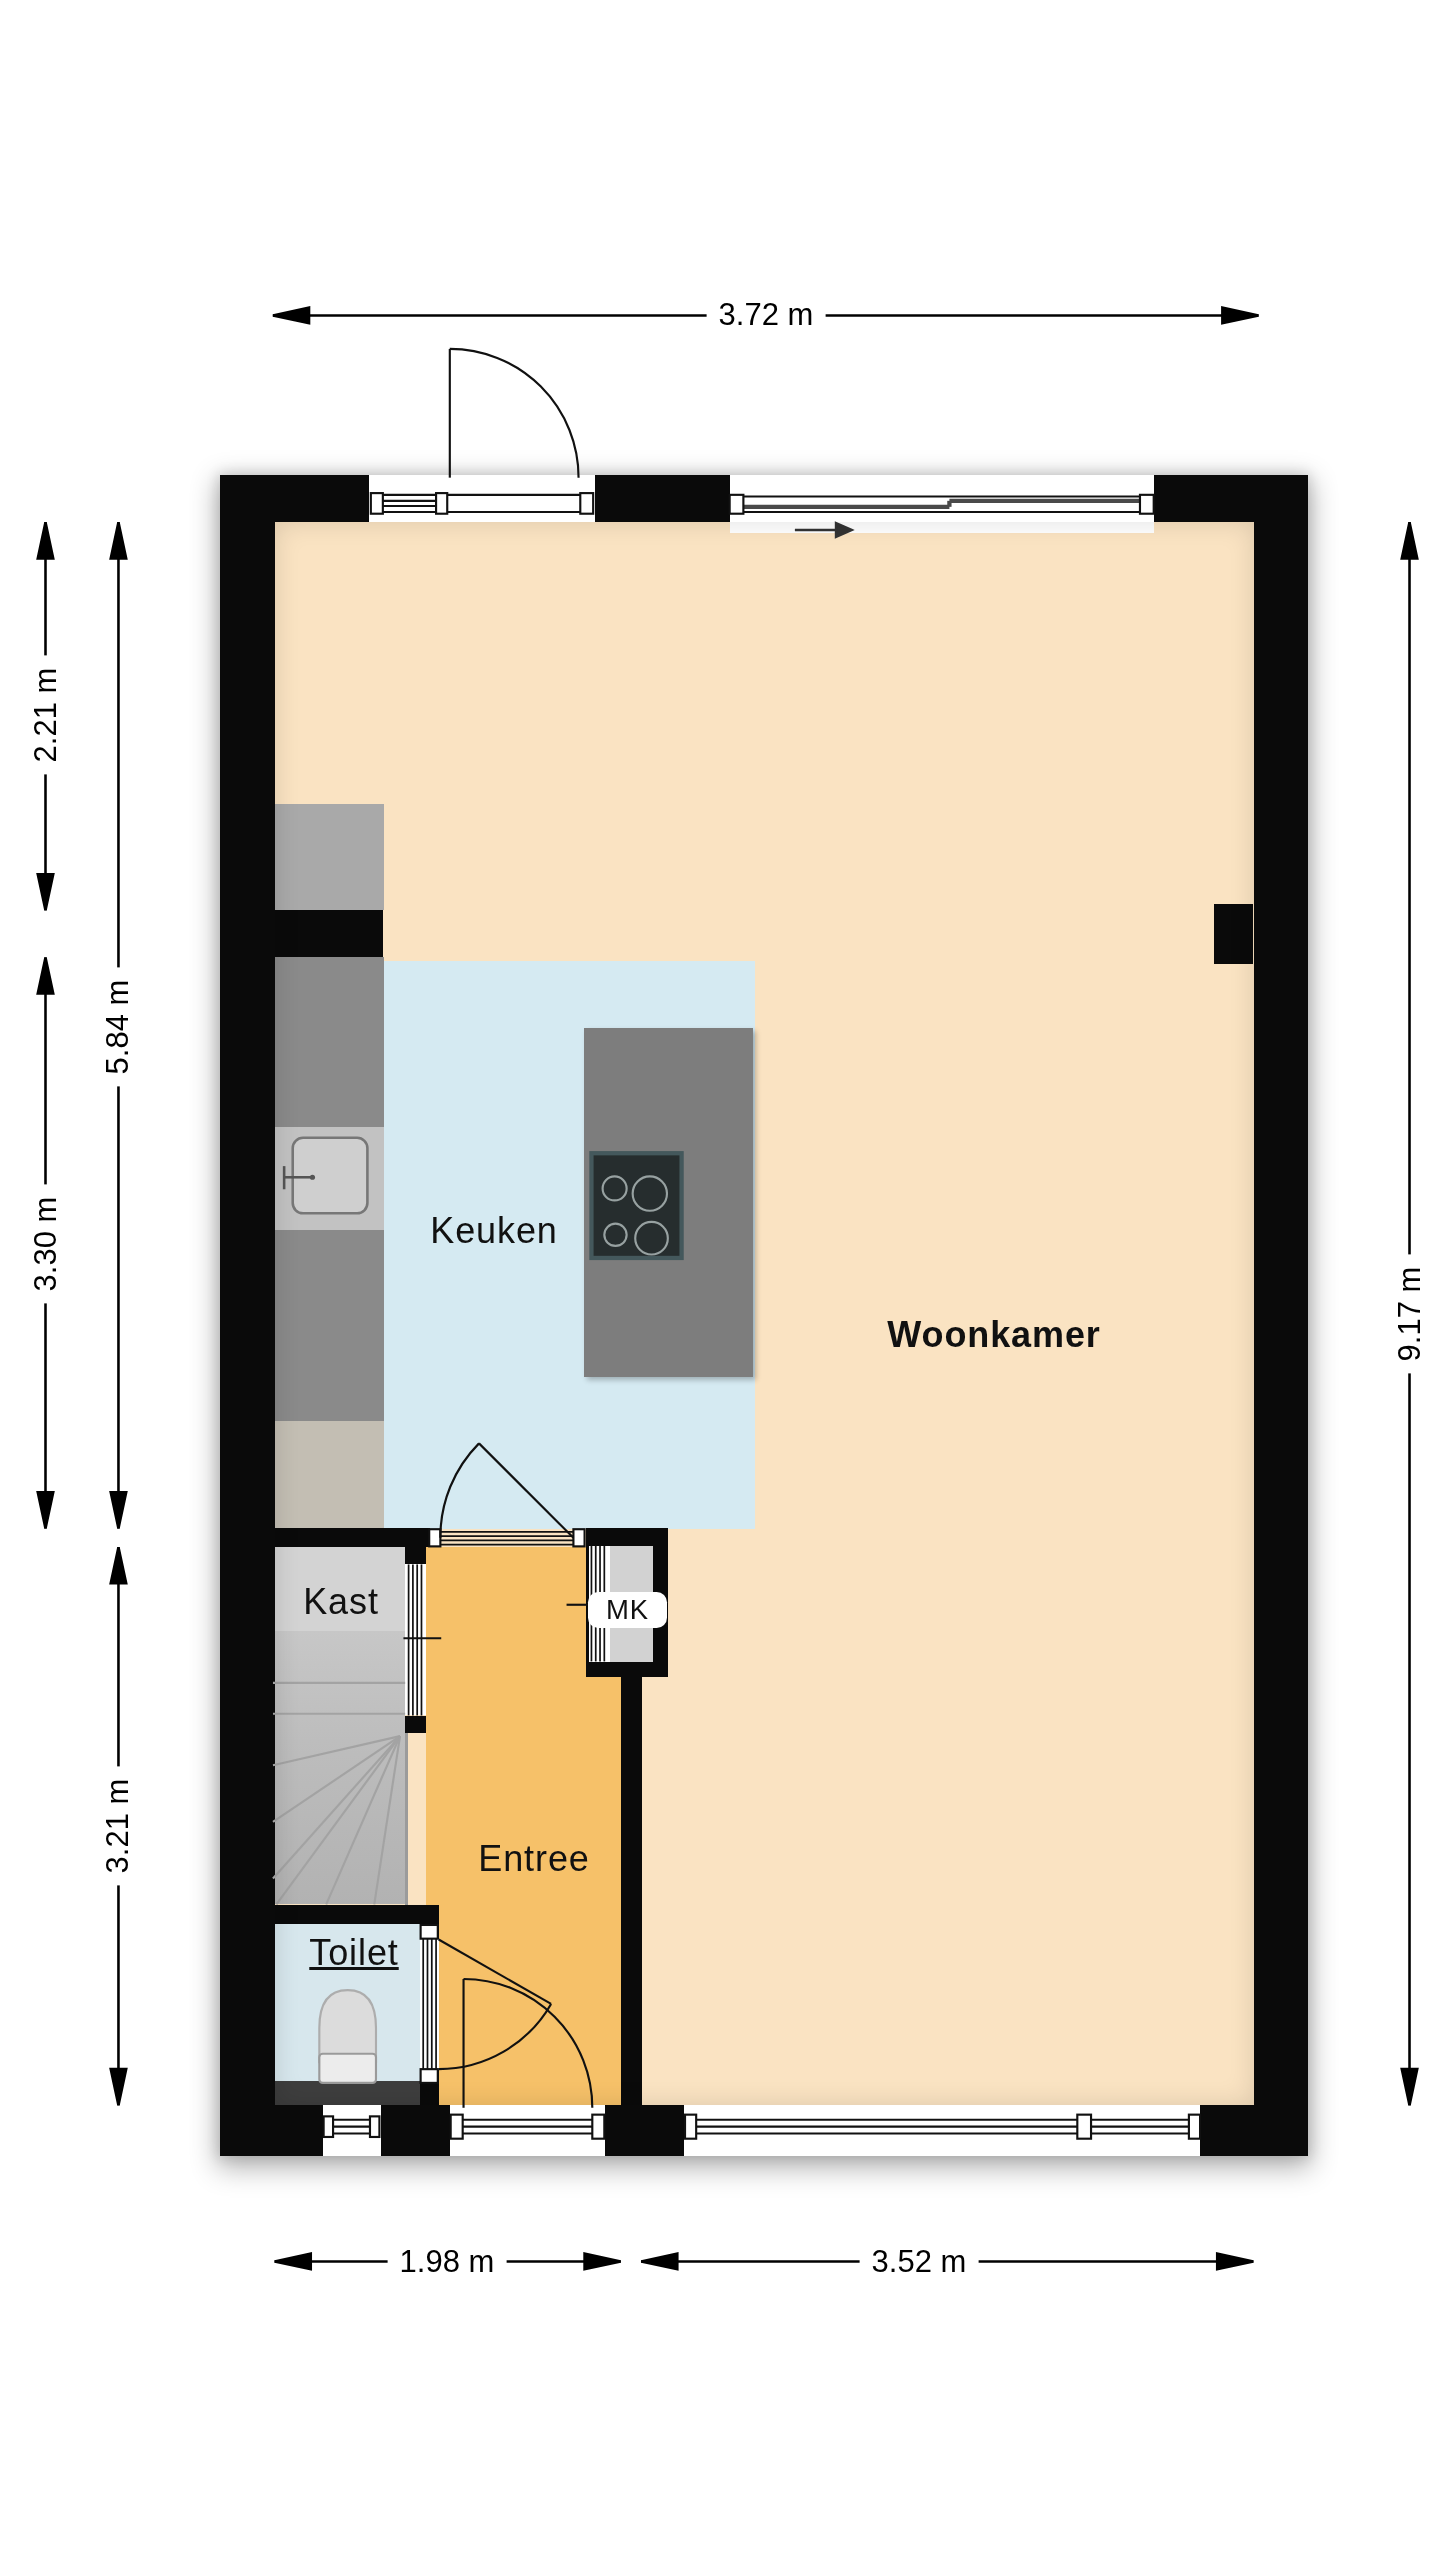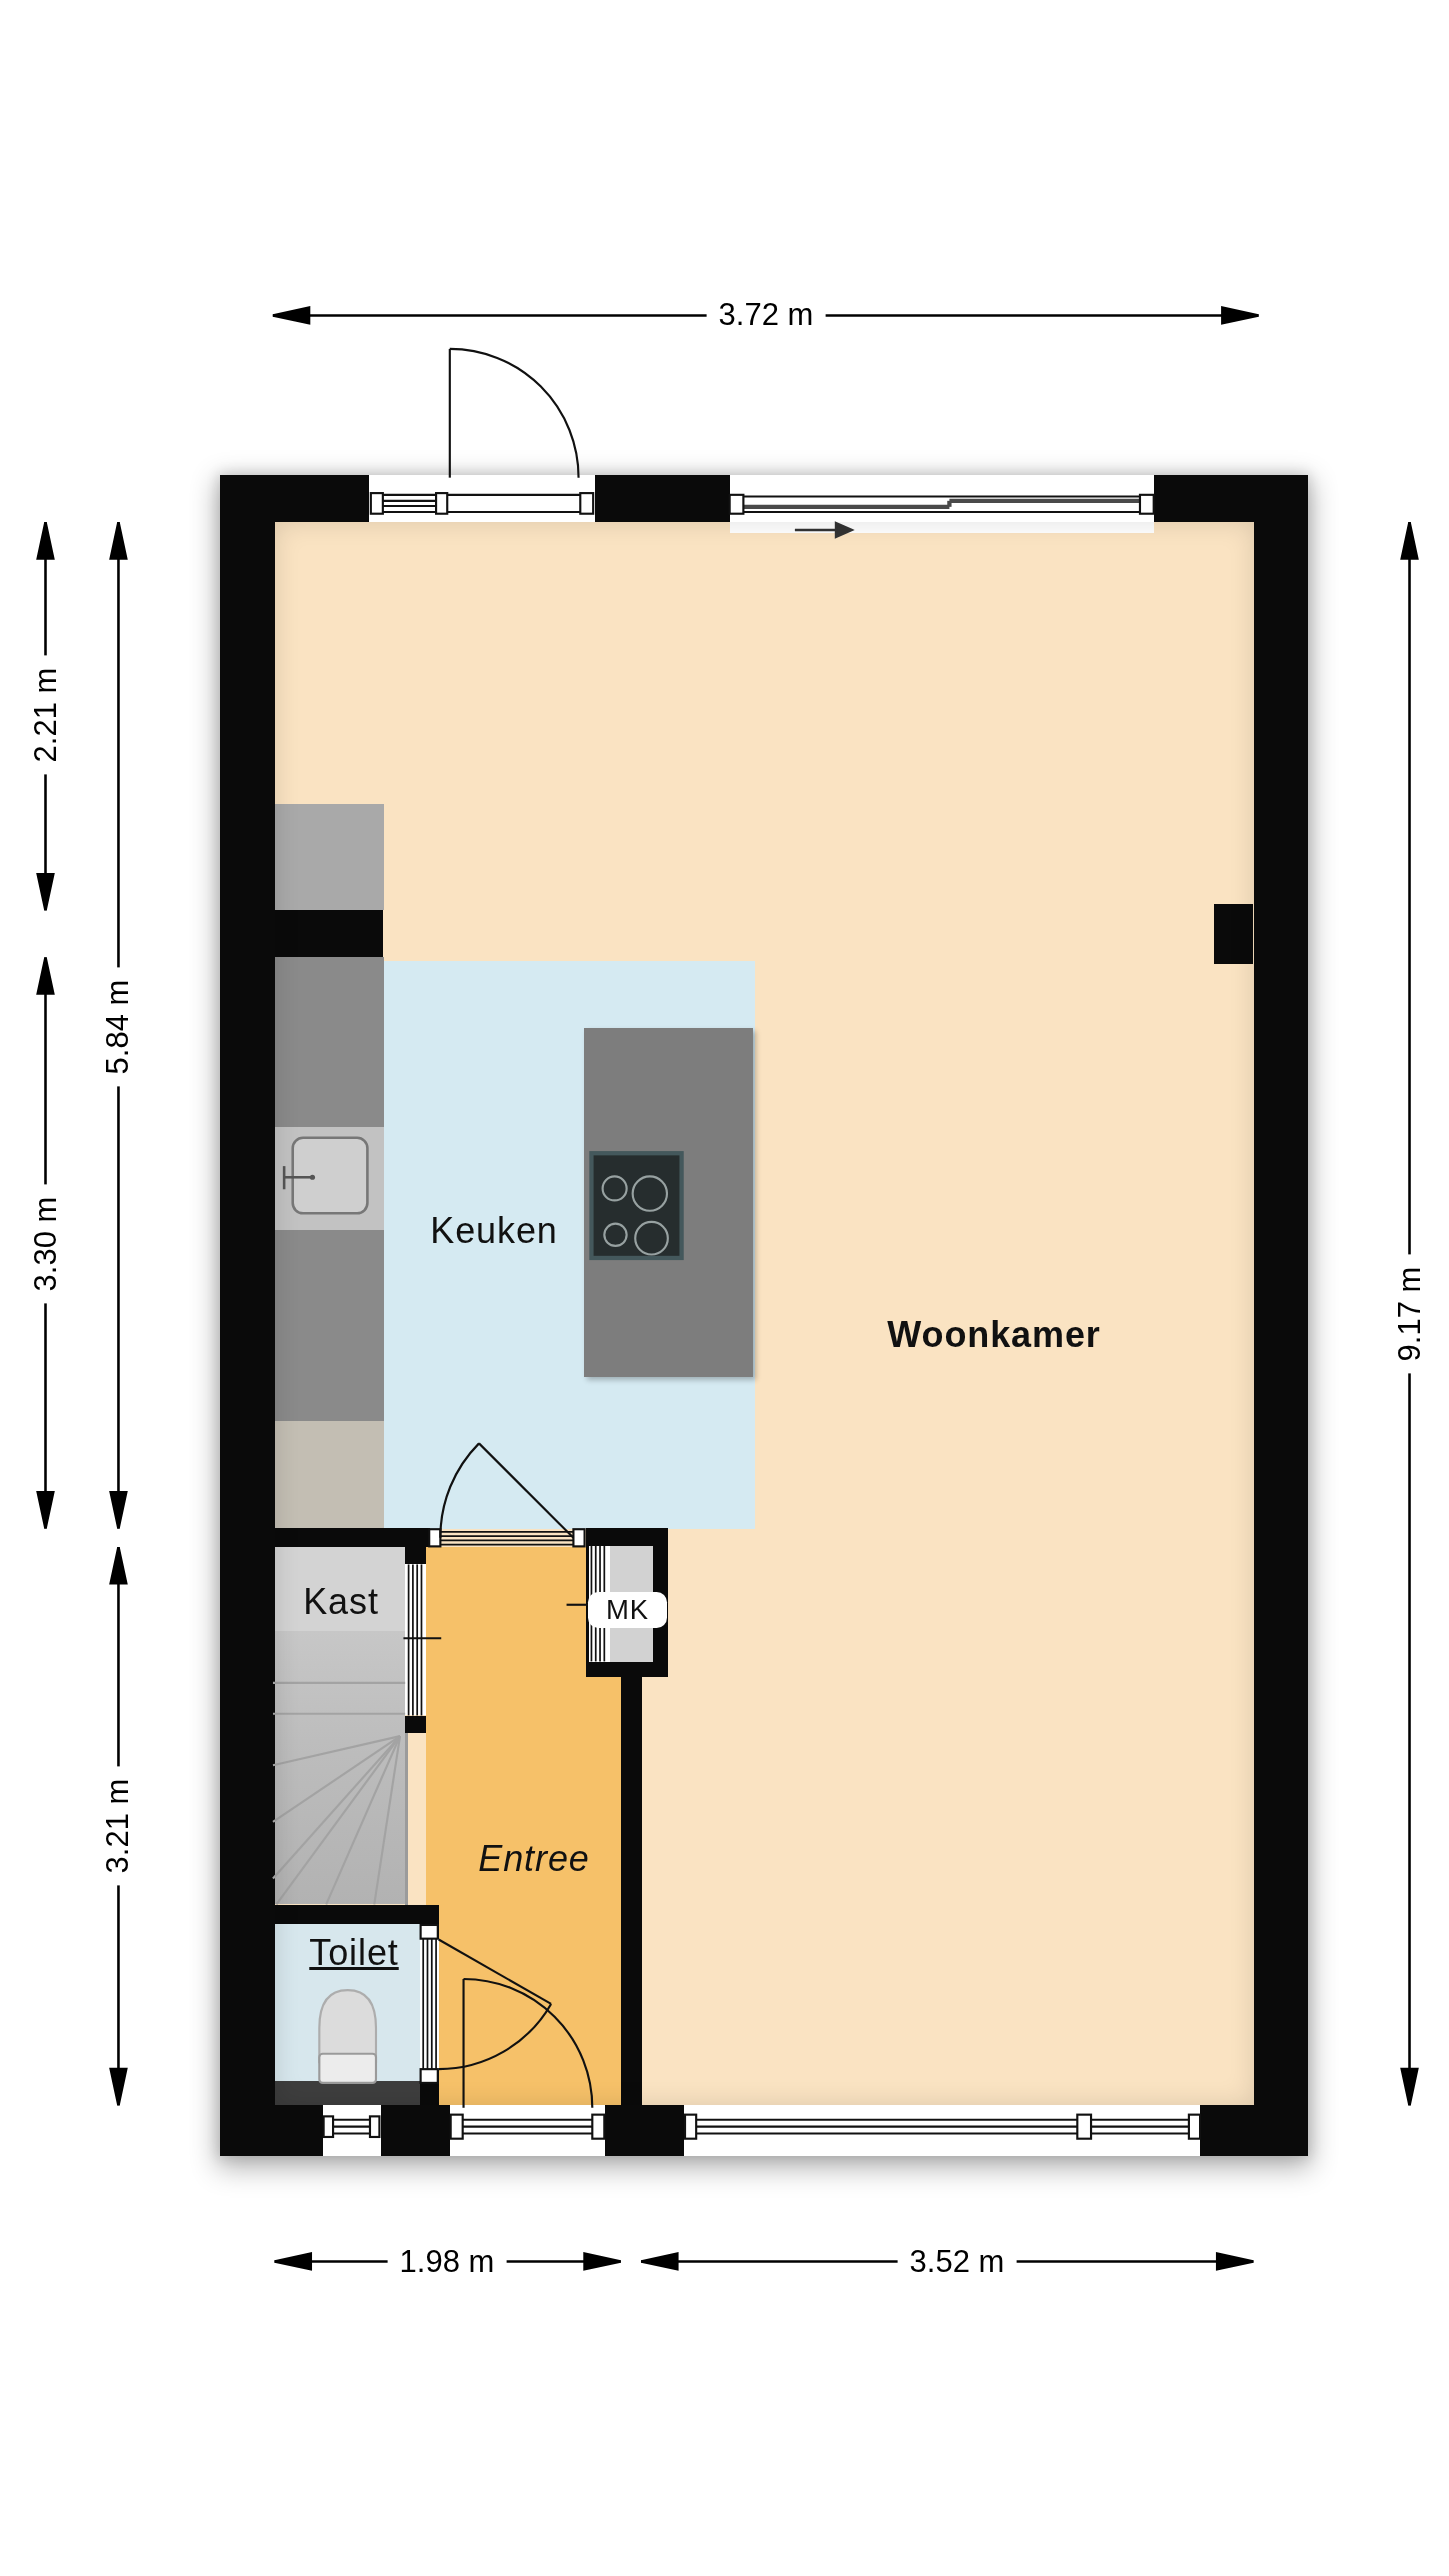--- a/index.html
+++ b/index.html
@@ -262,27 +262,27 @@
       <line x1="747" y1="2634" x2="1460" y2="2634"></line>
       <polygon points="747,2634 789,2625 789,2643"></polygon>
       <polygon points="1460,2634 1418,2625 1418,2643"></polygon>
     </g>
   </svg>
 
   <div id="inner-shade"></div>
 
   <div class="room-label" style="left:994px;top:1335px;font-weight:bold;">Woonkamer</div>
   <div class="room-label" style="left:494px;top:1231px;">Keuken</div>
-  <div class="room-label" style="left:534px;top:1859px;font-style:italic;">Entree</div>
+  <div class="room-label" style="left:534px;top:1859px;">Entree</div>
   <div class="room-label" style="left:341px;top:1602px;">Kast</div>
   <div class="room-label" style="left:354px;top:1953px;text-decoration:underline;">Toilet</div>
   <div class="mk-box">MK</div>
 
   <div class="dim-label" style="left:766px;top:315px;">3.72 m</div>
   <div class="dim-label v" style="left:46px;top:715px;">2.21 m</div>
   <div class="dim-label v" style="left:46px;top:1244px;">3.30 m</div>
   <div class="dim-label v" style="left:118px;top:1027px;">5.84 m</div>
   <div class="dim-label v" style="left:118px;top:1826px;">3.21 m</div>
   <div class="dim-label v" style="left:1410px;top:1314px;">9.17 m</div>
   <div class="dim-label" style="left:447px;top:2262px;text-align:center;">1.98 m</div>
-  <div class="dim-label" style="left:957px;top:2262px;">3.52 m</div>
+  <div class="dim-label" style="left:919px;top:2262px;">3.52 m</div>
 </div>
 
 
 </body></html>

